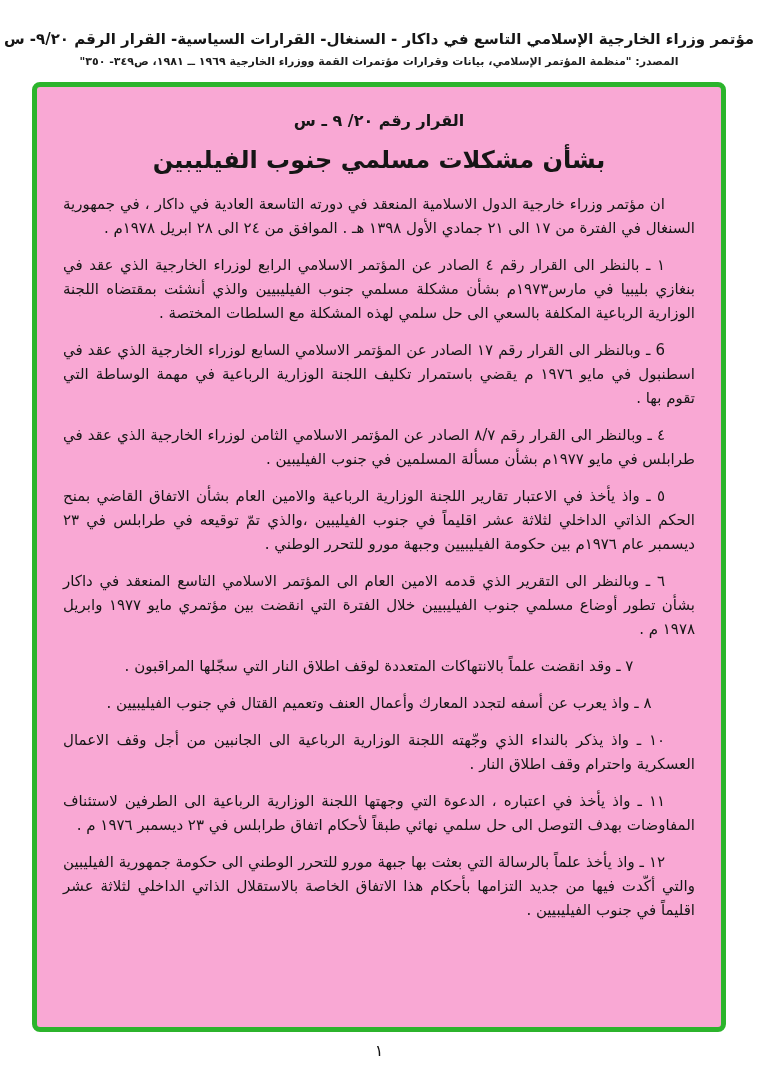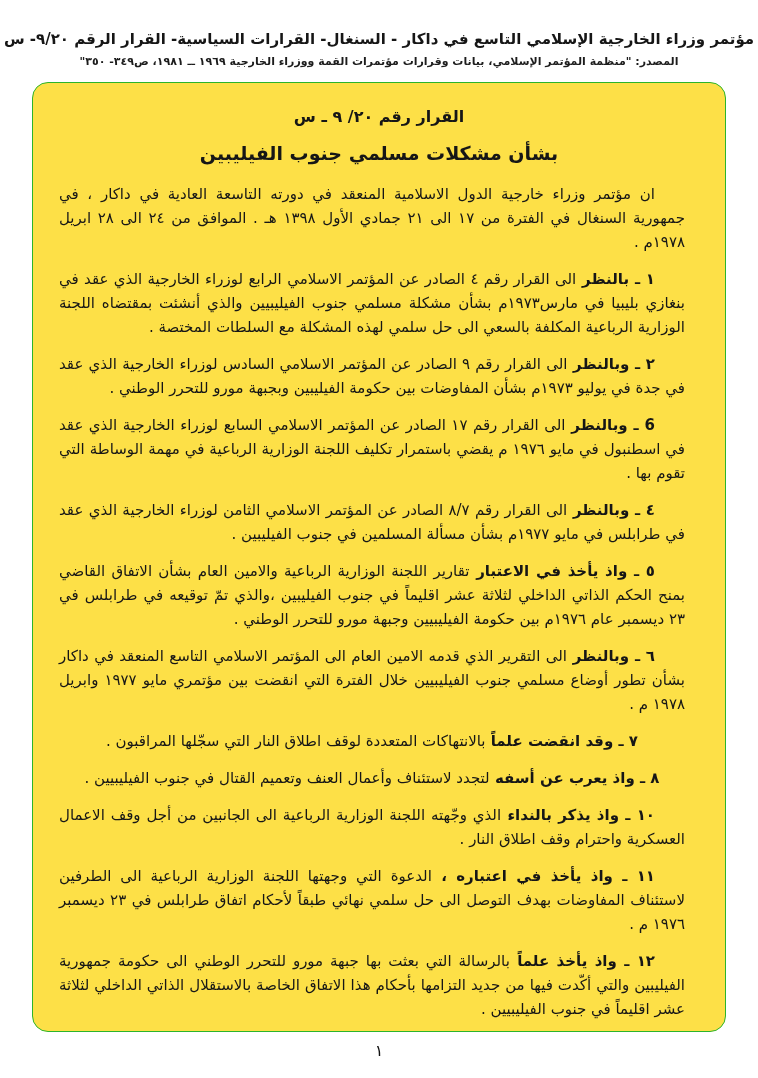--- a/index.html
+++ b/index.html
@@ -12,37 +12,37 @@
     font-family:"DejaVu Sans","Liberation Sans",sans-serif;
     color:#161616;
   }
   .doc-header{text-align:center;padding-top:30px;}
   .hline1{font-size:15px;font-weight:bold;letter-spacing:0;}
   .hline2{font-size:11px;font-weight:bold;margin-top:7px;color:#1c1c1c;}
   .green-box{
     box-sizing:border-box;
     width:694px;height:950px;
     margin:14px auto 0 auto;
-    border:1px solid #14532d;
-    border-radius:16px;
+    border:5px solid #14532d;
+    border-radius:8px;
     padding:12px 26px 0 26px;
-    background:#fde047;
+    background:#f9a8d4;
   }
   .title-num{text-align:center;font-size:16px;font-weight:bold;margin-top:12px;}
-  .title-subject{text-align:center;font-size:19px;font-weight:bold;margin-top:16px;}
+  .title-subject{text-align:center;font-size:24px;font-weight:bold;margin-top:16px;}
   p.para{
     font-size:15px;
     line-height:24px;
     text-align:justify;
     text-indent:30px;
-    margin:13px 14px 0 0;
+    margin:13px 0 0 0;
   }
   p.para.center{text-align:center;text-indent:0;}
   p.intro{margin-top:18px;}
-  .para b{font-weight:bold;}
+  .para b{font-weight:normal;}
   .page-num{text-align:center;font-size:16px;margin-top:9px;color:#111;}
 </style>
 </head>
 <body>
 
 <div class="page" style="color: rgb(22, 22, 22);">
 
   <div class="doc-header">
     <div class="hline1">مؤتمر وزراء الخارجية الإسلامي التاسع في داكار - السنغال- القرارات السياسية- القرار الرقم ٢٠/‏٩- س</div>
     <div class="hline2">المصدر: "منظمة المؤتمر الإسلامي، بيانات وقرارات مؤتمرات القمة ووزراء الخارجية ١٩٦٩ ــ ١٩٨١، ص٣٤٩- ٣٥٠"</div>
@@ -50,33 +50,32 @@
 
   <div class="green-box" style="border-color: rgb(44, 180, 44);">
     <div class="title-num">القرار رقم ٢٠/ ٩ ـ س</div>
     <div class="title-subject">بشأن مشكلات مسلمي جنوب الفيليبين</div>
 
     <p class="para intro">ان مؤتمر وزراء خارجية الدول الاسلامية المنعقد في دورته التاسعة العادية في داكار ، في جمهورية السنغال في الفترة من ١٧ الى ٢١ جمادي الأول ١٣٩٨ هـ . الموافق من ٢٤ الى ٢٨ ابريل ١٩٧٨م .</p>
 
     <div id="items">
   <p class="para"><b>١ ـ </b><b>بالنظر </b><span>الى القرار رقم ٤ الصادر عن المؤتمر الاسلامي الرابع لوزراء الخارجية الذي عقد في بنغازي بليبيا في مارس١٩٧٣م بشأن مشكلة مسلمي جنوب الفيليبيين والذي أنشئت بمقتضاه اللجنة الوزارية الرباعية المكلفة بالسعي الى حل سلمي لهذه المشكلة مع السلطات المختصة .</span></p>
 
-  <p class="para"><b>٢ ـ </b><b>وبالنظر </b><span>الى القرار رقم ٩ الصادر عن المؤتمر الاسلامي السادس لوزراء الخارجية الذي عقد في جدة في يوليو ١٩٧٣م بشأن المفاوضات بين حكومة الفيليبين وبجبهة مورو للتحرر الوطني .</span></p>
 
   <p class="para"><b>6 ـ </b><b>وبالنظر </b><span>الى القرار رقم ١٧ الصادر عن المؤتمر الاسلامي السابع لوزراء الخارجية الذي عقد في اسطنبول في مايو ١٩٧٦ م يقضي باستمرار تكليف اللجنة الوزارية الرباعية في مهمة الوساطة التي تقوم بها .</span></p>
 
   <p class="para"><b>٤ ـ </b><b>وبالنظر </b><span>الى القرار رقم ٧/‏٨ الصادر عن المؤتمر الاسلامي الثامن لوزراء الخارجية الذي عقد في طرابلس في مايو ١٩٧٧م بشأن مسألة المسلمين في جنوب الفيليبين .</span></p>
 
   <p class="para"><b>٥ ـ </b><b>واذ يأخذ في الاعتبار </b><span>تقارير اللجنة الوزارية الرباعية والامين العام بشأن الاتفاق القاضي بمنح الحكم الذاتي الداخلي لثلاثة عشر اقليماً في جنوب الفيليبين ،والذي تمّ توقيعه في طرابلس في ٢٣ ديسمبر عام ١٩٧٦م بين حكومة الفيليبيين وجبهة مورو للتحرر الوطني .</span></p>
 
   <p class="para"><b>٦ ـ </b><b>وبالنظر </b><span>الى التقرير الذي قدمه الامين العام الى المؤتمر الاسلامي التاسع المنعقد في داكار بشأن تطور أوضاع مسلمي جنوب الفيليبيين خلال الفترة التي انقضت بين مؤتمري مايو ١٩٧٧ وابريل ١٩٧٨ م .</span></p>
 
   <p class="para center"><b>٧ ـ </b><b>وقد انقضت علماً </b><span>بالانتهاكات المتعددة لوقف اطلاق النار التي سجّلها المراقبون .</span></p>
 
-  <p class="para center"><b>٨ ـ </b><b>واذ يعرب عن أسفه </b><span>لتجدد لاستئناف وأعمال العنف وتعميم القتال في جنوب الفيليبيين .</span></p>
+  <p class="para center"><b>٨ ـ </b><b>واذ يعرب عن أسفه </b><span>لتجدد المعارك وأعمال العنف وتعميم القتال في جنوب الفيليبيين .</span></p>
 
 
   <p class="para"><b>١٠ ـ </b><b>واذ يذكر بالنداء </b><span>الذي وجّهته اللجنة الوزارية الرباعية الى الجانبين من أجل وقف الاعمال العسكرية واحترام وقف اطلاق النار .</span></p>
 
   <p class="para"><b>١١ ـ </b><b>واذ يأخذ في اعتباره ، </b><span>الدعوة التي وجهتها اللجنة الوزارية الرباعية الى الطرفين لاستئناف المفاوضات بهدف التوصل الى حل سلمي نهائي طبقاً لأحكام اتفاق طرابلس في ٢٣ ديسمبر ١٩٧٦ م .</span></p>
 
   <p class="para"><b>١٢ ـ </b><b>واذ يأخذ علماً </b><span>بالرسالة التي بعثت بها جبهة مورو للتحرر الوطني الى حكومة جمهورية الفيليبين والتي أكّدت فيها من جديد التزامها بأحكام هذا الاتفاق الخاصة بالاستقلال الذاتي الداخلي لثلاثة عشر اقليماً في جنوب الفيليبيين .</span></p>
 </div>
   </div>
 

